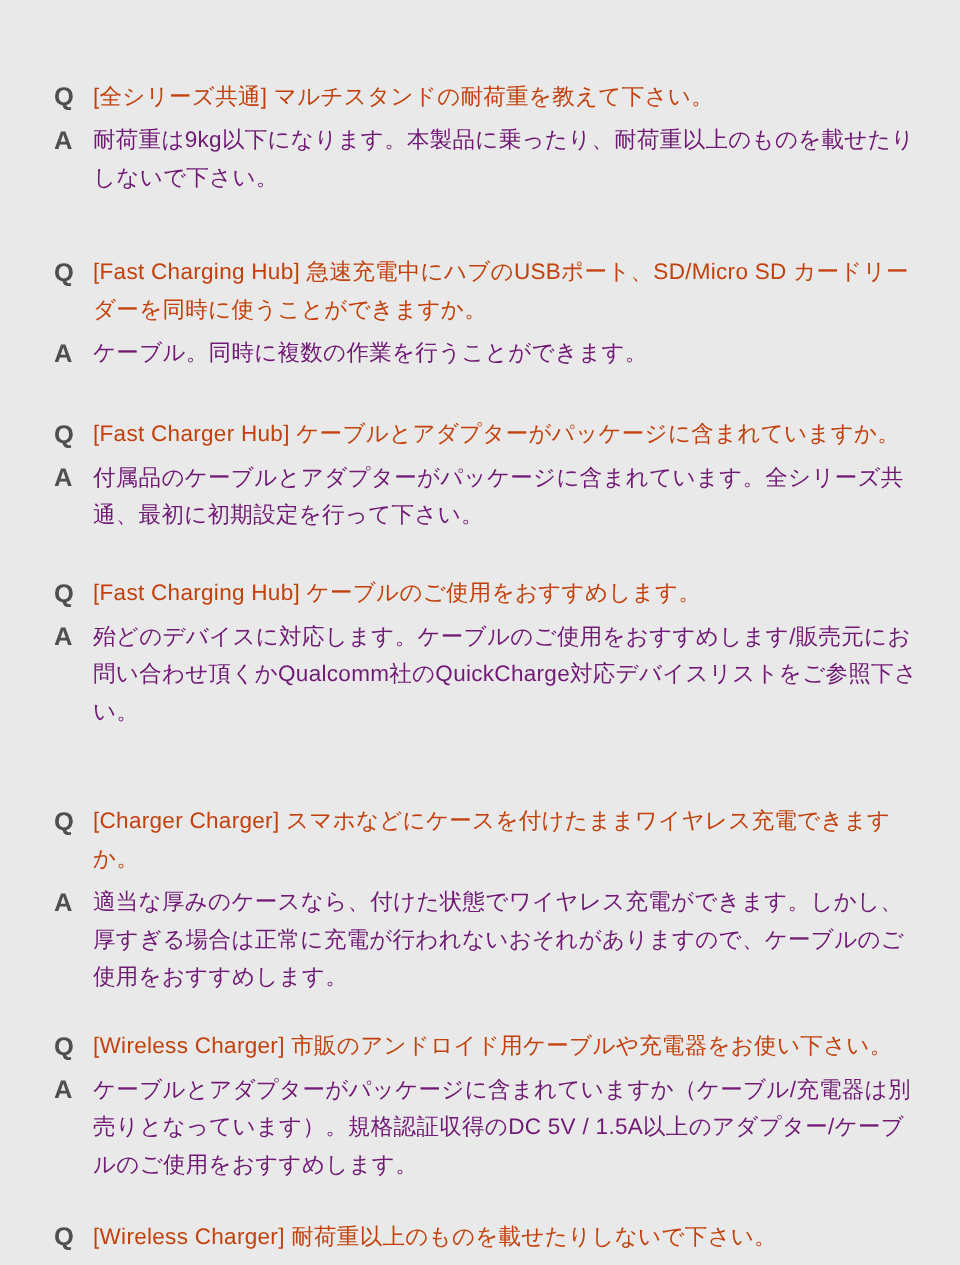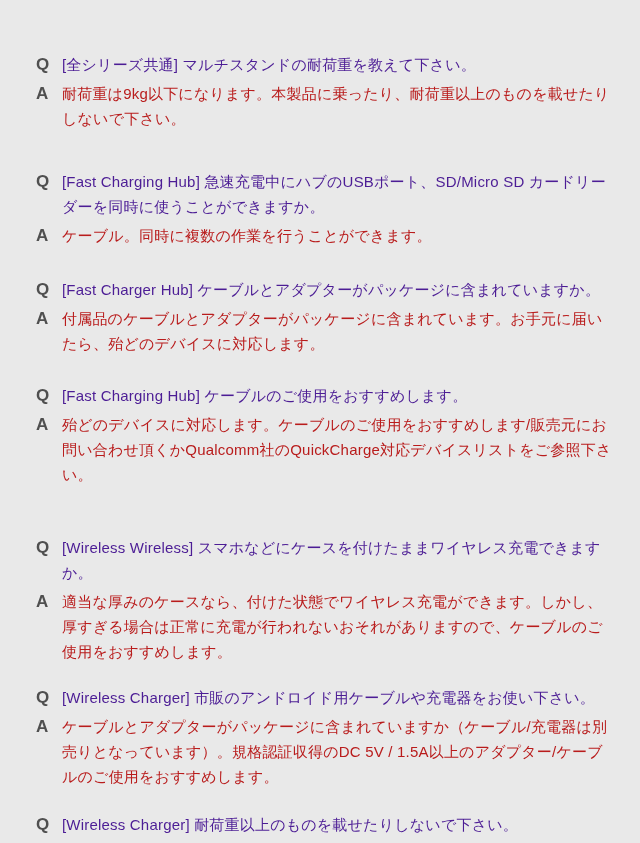--- a/index.html
+++ b/index.html
@@ -44,22 +44,22 @@
   }
   .text {
     margin: 0;
     flex: 1 1 auto;
     font-size: 15px;
     line-height: 25px;
     letter-spacing: 0.2px;
     word-break: break-word;
   }
   .q-row { margin-bottom: 4px; }
-  .q-text { color: #4c1d95; }
-  .a-text { color: #b91c1c; }
+  .q-text { color: #c2410c; }
+  .a-text { color: #701a75; }
 </style>
 </head>
 <body>
 
 <main class="page">
 
   <section class="qa">
     <div class="row q-row">
       <span class="marker">Q</span>
       <p class="text q-text">[全シリーズ共通] マルチスタンドの耐荷重を教えて下さい。</p>
@@ -81,39 +81,39 @@
     </div>
   </section>
 
   <section class="qa">
     <div class="row q-row">
       <span class="marker">Q</span>
       <p class="text q-text">[Fast Charger Hub] ケーブルとアダプターがパッケージに含まれていますか。</p>
     </div>
     <div class="row">
       <span class="marker">A</span>
-      <p class="text a-text">付属品のケーブルとアダプターがパッケージに含まれています。お手元に届いたら、殆どのデバイスに対応します。</p>
+      <p class="text a-text">付属品のケーブルとアダプターがパッケージに含まれています。全シリーズ共通、最初に初期設定を行って下さい。</p>
     </div>
   </section>
 
   <section class="qa">
     <div class="row q-row">
       <span class="marker">Q</span>
       <p class="text q-text">[Fast Charging Hub] ケーブルのご使用をおすすめします。</p>
     </div>
     <div class="row">
       <span class="marker">A</span>
       <p class="text a-text">殆どのデバイスに対応します。ケーブルのご使用をおすすめします/販売元にお問い合わせ頂くかQualcomm社のQuickCharge対応デバイスリストをご参照下さい。</p>
     </div>
   </section>
 
   <section class="qa">
     <div class="row q-row">
       <span class="marker">Q</span>
-      <p class="text q-text">[Wireless Wireless] スマホなどにケースを付けたままワイヤレス充電できますか。</p>
+      <p class="text q-text">[Charger Charger] スマホなどにケースを付けたままワイヤレス充電できますか。</p>
     </div>
     <div class="row">
       <span class="marker">A</span>
       <p class="text a-text">適当な厚みのケースなら、付けた状態でワイヤレス充電ができます。しかし、厚すぎる場合は正常に充電が行われないおそれがありますので、ケーブルのご使用をおすすめします。</p>
     </div>
   </section>
 
   <section class="qa">
     <div class="row q-row">
       <span class="marker">Q</span>

